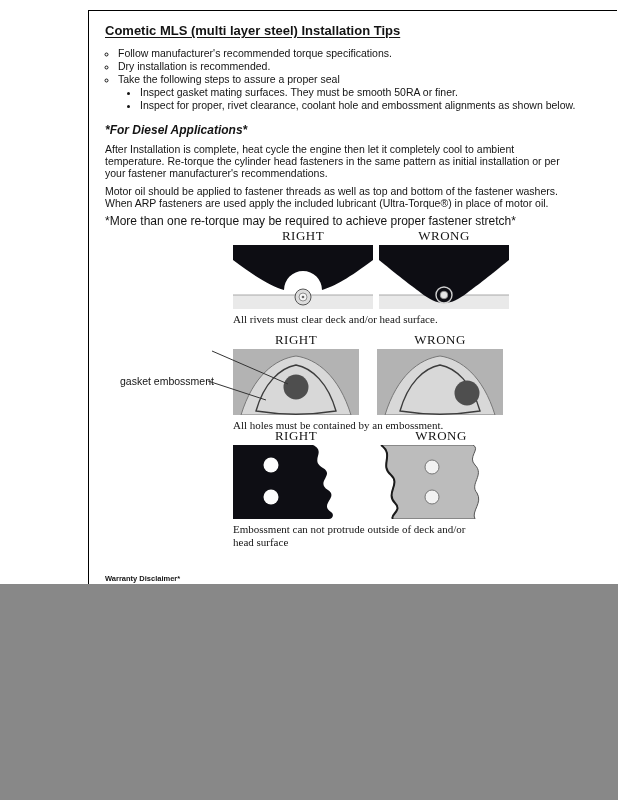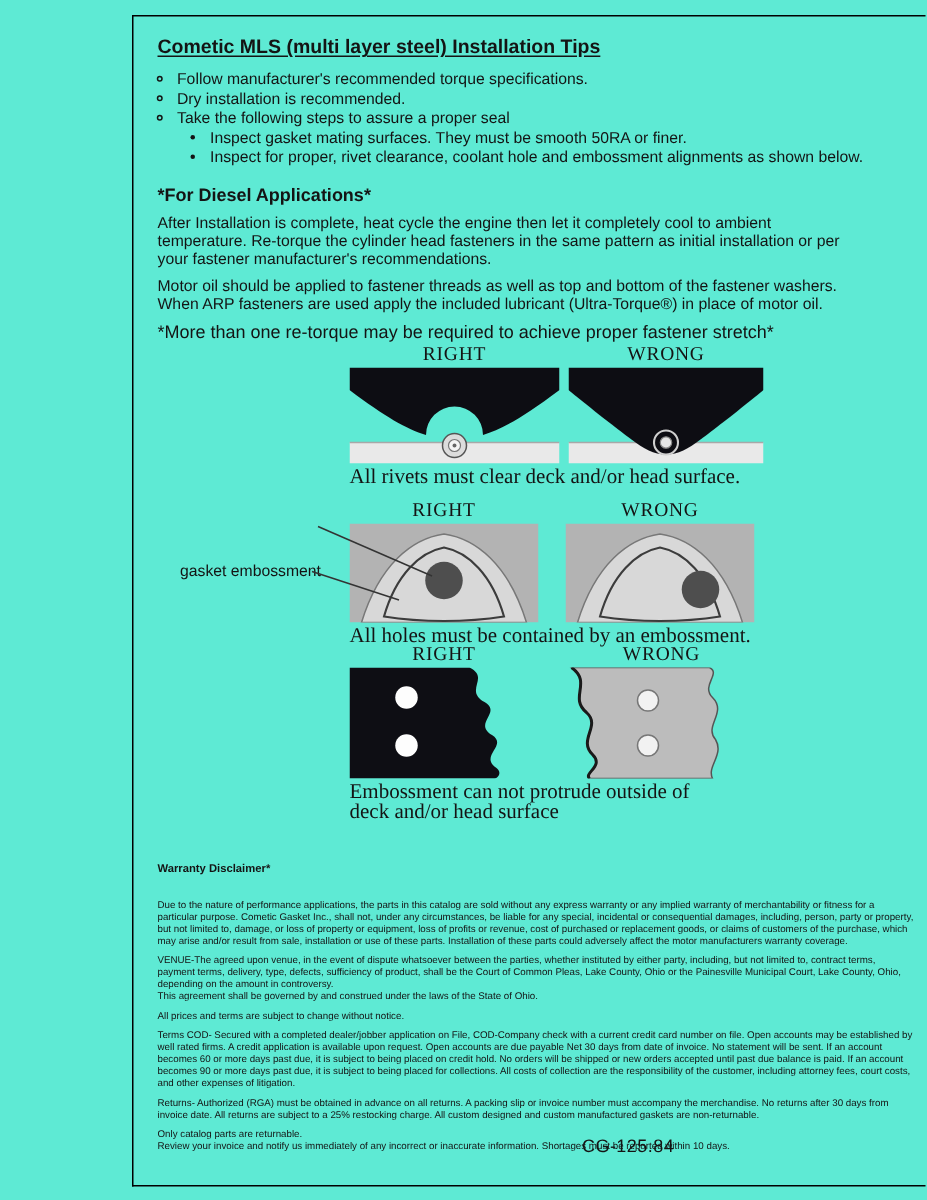--- a/index.html
+++ b/index.html
@@ -1,54 +1,54 @@
 <!DOCTYPE html>
 <html><head>
 <meta charset="utf-8">
 <style>
   html,body { margin:0; padding:0; background:#888; }
   .page {
-    position:relative; width:618px; height:800px; margin:0 auto;
-    background:#5eead4; overflow:hidden;
+    position:relative; width:618px; height:584px; margin:0 auto;
+    background:#ffffff; overflow:hidden;
     font-family:"Liberation Sans", sans-serif; color:#141414;
     -webkit-font-smoothing:antialiased;
   }
   .frame {
     position:absolute; left:88px; top:10px; width:529px; height:781px;
     border-top:1px solid #000; border-left:1px solid #000; border-bottom:1px solid #000;
     box-sizing:border-box;
   }
   .content { padding:12px 12px 0 16px; }
   .title {
     font-size:13px; font-weight:bold; text-decoration:underline;
     text-underline-offset:2px; margin:0 0 9px 0;
   }
   .bullets { list-style:circle; margin:0; padding-left:13px; font-size:10.5px; line-height:12px; }
   .bullets > li { margin-bottom:1px; }
   .sub { list-style:disc; margin:1px 0 0 0; padding-left:22px; }
   .sub li { margin-bottom:1px; }
-  .diesel-heading { font-size:12px; font-weight:bold; margin:12px 0 6px 0; }
+  .diesel-heading { font-size:12px; font-weight:bold; margin:12px 0 6px 0;font-style:italic; }
   .para { font-size:10.5px; line-height:12px; width:458px; margin:0 0 6px 0; }
   .note { font-size:12px; line-height:12px; width:458px; margin:6px 0 0 0; }
 
   .fig { position:absolute; left:233px;font-family:Liberation Serif, serif; }
   .fig1 { top:228px; }
   .fig2 { top:332px; }
   .fig3 { top:428px; }
   .fig-head { display:flex; font-size:13px; line-height:15px; margin-bottom:2px; letter-spacing:0.5px; }
   .fig-head span { display:block; text-align:center; }
   .fig1 .col-a { width:140px; margin-right:6px; }  .fig1 .col-b { width:130px; }
   .fig2 .col-a { width:126px; margin-right:18px; } .fig2 .col-b { width:126px; }
   .fig3 .col-a { width:126px; margin-right:18px; } .fig3 .col-b { width:128px; }
   .panels { display:flex; }
   .fig1 .panels { gap:6px; }
   .fig2 .panels { gap:18px; }
   .fig3 .panels { gap:18px; }
   .panels svg { display:block; }
-  .caption { font-size:14px; line-height:12.5px; margin-top:4px; }
+  .caption { font-size:11px; line-height:12.5px; margin-top:4px; }
   .fig3 .caption { width:255px; }
 
   .side-label { position:absolute; font-size:10.5px; line-height:12px; }
   .label-coolant { left:136px; top:342px; width:92px; }
   .label-emboss  { left:120px; top:375px; width:100px; }
   .leader-overlay { position:absolute; left:100px; top:330px; pointer-events:none; }
 
   .warranty { position:absolute; left:105px; top:574px; width:505px; }
   .warranty-heading { font-size:7.5px; font-weight:bold; margin:0 0 17px 0; }
   .fine { font-size:6.5px; line-height:8px; margin:0 0 5px 0; }

